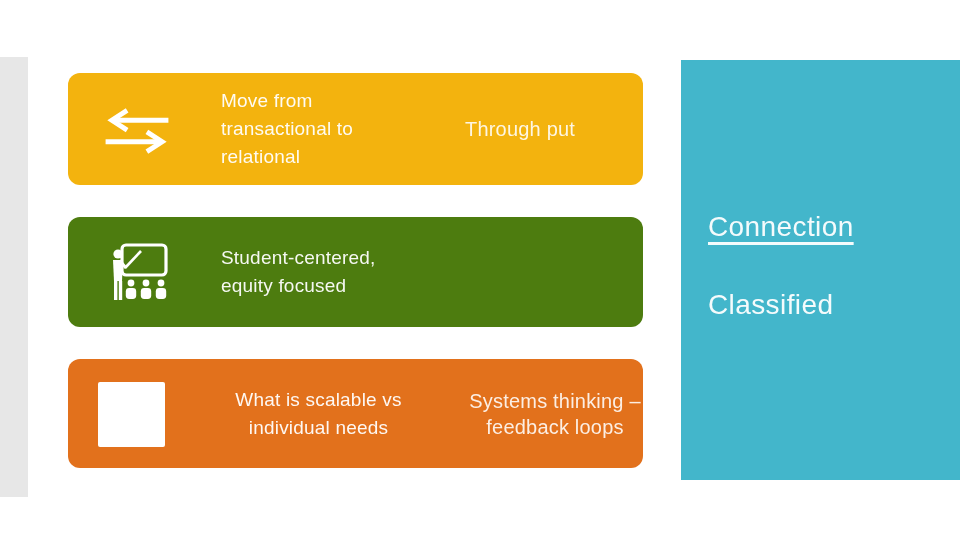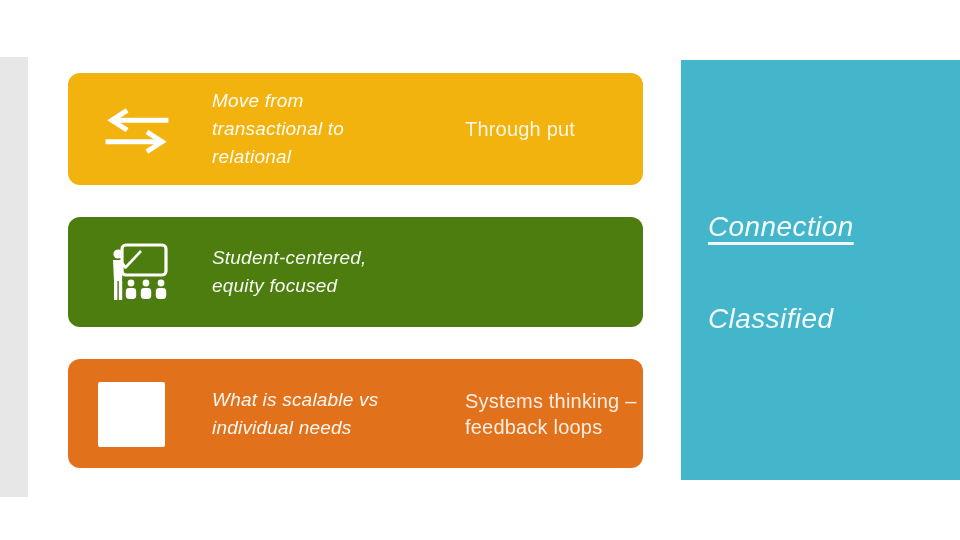--- a/index.html
+++ b/index.html
@@ -25,37 +25,36 @@
     height: 440px;
   }
   .card {
     position: absolute;
     left: 68px;
     width: 575px;
     border-radius: 12px;
   }
   .card-0 { top: 73px;  height: 112px; }
   .card-1 { top: 217px; height: 110px; }
-  .card-2 { top: 359px; height: 109px; }
+  .card-2 { top: 359px; height: 109px; text-align: center; }
 
   .icon-box {
     position: absolute;
   }
   .card-title {
     position: absolute;
-    left: 144px;
+    left: 153px;
     top: 50%;
     transform: translateY(-50%);
     width: 195px;
     white-space: pre-line;
     color: rgba(255,255,255,0.95);
     font-size: 19px;
     line-height: 28px;
     letter-spacing: 0.2px;
-    font-style: italic;
   }
   .card-note {
     position: absolute;
     left: 397px;
     top: 50%;
     transform: translateY(-50%);
     width: 180px;
     white-space: pre-line;
     color: rgba(255,255,255,0.88);
     font-size: 20px;
@@ -79,21 +78,21 @@
     height: 420px;
   }
   .side-item {
     position: absolute;
     left: 27px;
     color: rgba(255,255,255,0.94);
     font-size: 28px;
     letter-spacing: 0.4px;
   }
   .side-item-0 { top: 151px; }
-  .side-item-1 { top: 243px; }
+  .side-item-1 { top: 229px; }
   .side-item.underlined {
     text-decoration: underline;
     text-decoration-thickness: 2.5px;
     text-underline-offset: 6px;
     cursor: pointer;
   }
 </style>
 </head>
 <body>
 
@@ -143,18 +142,18 @@
   </div>
 
   <div class="card card-2" style="background-color: rgb(226, 113, 28);">
     <div class="white-square"></div>
     <div class="card-title">What is scalable vs
 individual needs</div>
     <div class="card-note">Systems thinking –
 feedback loops</div>
   </div>
 
-  <div class="side-panel" style="background-color: rgb(67, 182, 203); font-style: italic;">
+  <div class="side-panel" style="background-color: rgb(67, 182, 203);">
     <div class="side-item side-item-0 underlined">Connection</div>
     <div class="side-item side-item-1">Classified</div>
   </div>
 
 </div>
 
 </body></html>

